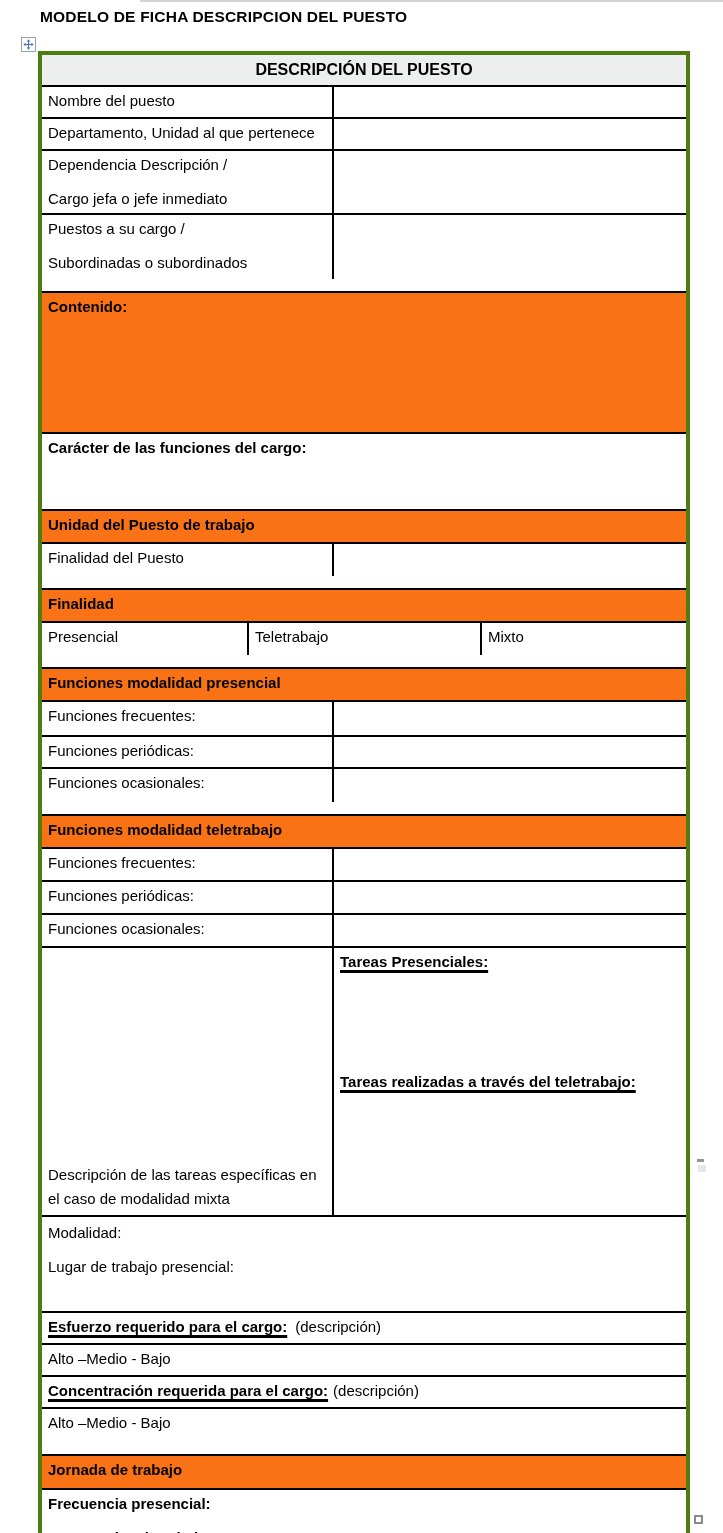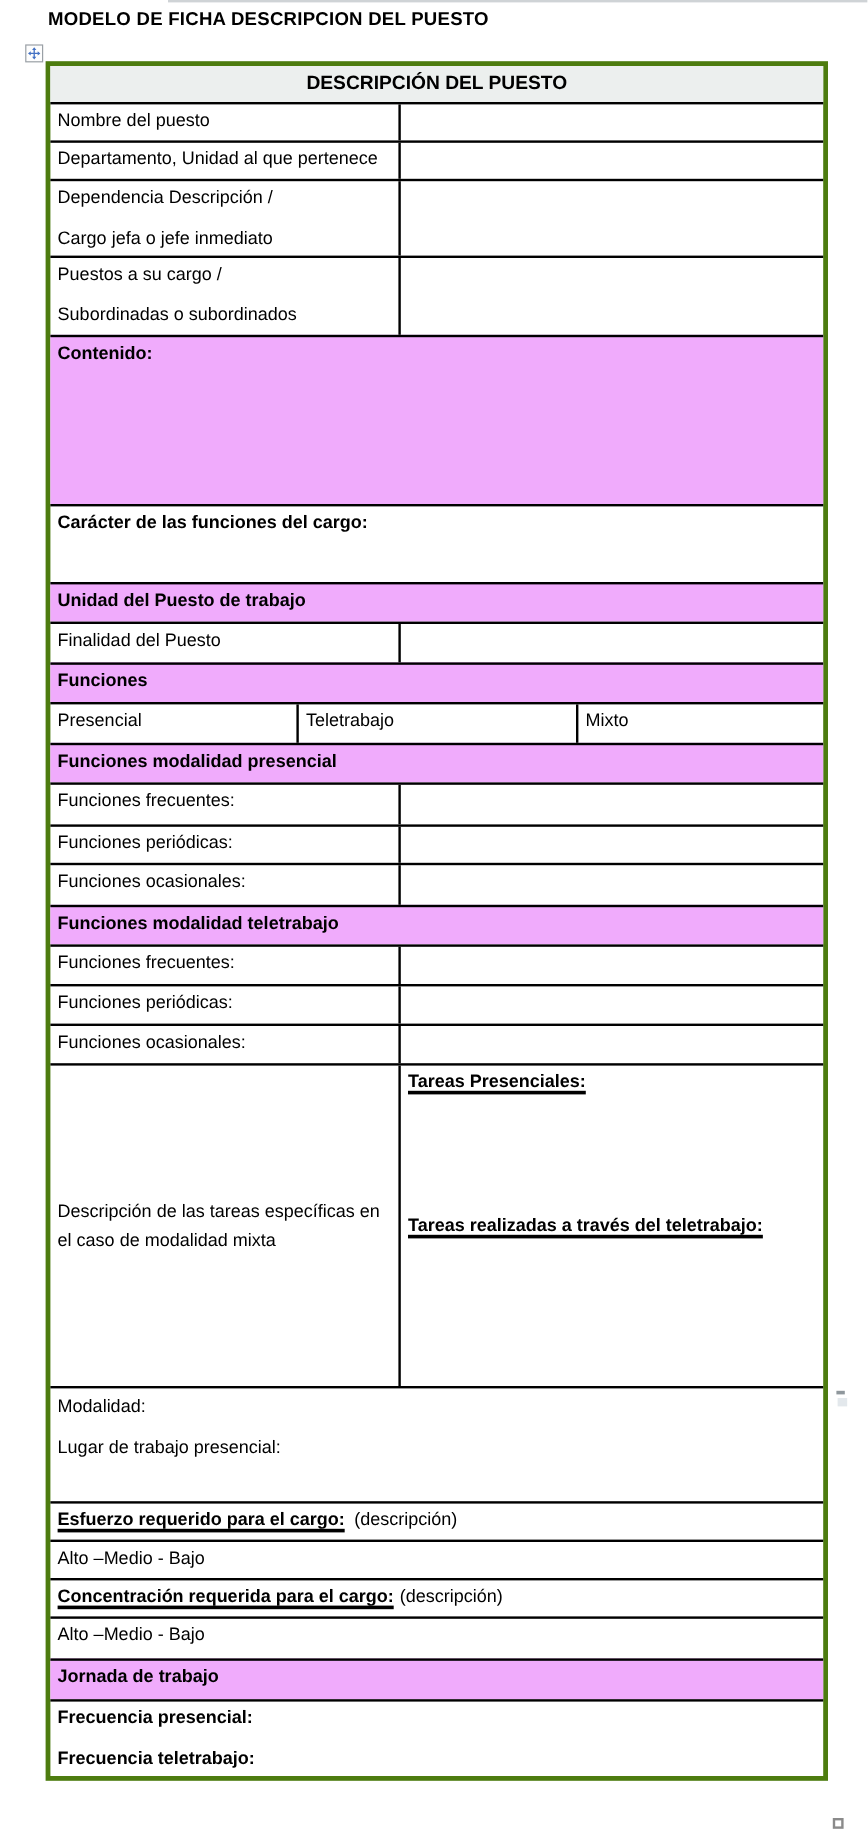--- a/index.html
+++ b/index.html
@@ -23,28 +23,28 @@
     font-size:15px;line-height:20px;
   }
   .row{display:flex;border-top:2px solid #000;box-sizing:border-box;align-items:stretch;}
   .row.first{border-top:none;}
   .cell{padding:4px 6px;box-sizing:border-box;}
   .c-label{width:290px;flex:none;}
   .c-value{flex:1;border-left:2px solid #000;}
   .c-third-1{width:205px;flex:none;}
   .c-third-2{width:233px;flex:none;border-left:2px solid #000;}
   .c-third-3{flex:1;border-left:2px solid #000;}
-  .sect{background:#f0abfc;font-weight:bold;}
+  .sect{background:#f97316;font-weight:bold;margin-top:12px;}
   .sect .cell{width:100%;}
   .hdr-row{background:#ecefee;justify-content:center;align-items:center;font-weight:bold;font-size:16px;}
   .cell p{margin:0;}
   .cell p + p{margin-top:14px;}
   .bu{font-weight:bold;text-decoration:underline;text-decoration-thickness:2.5px;text-underline-offset:3px;}
   .hint{margin-left:8px;font-weight:normal;text-decoration:none;}
-  .mixta-left{width:290px;flex:none;display:flex;align-items:center;line-height:24px;}
+  .mixta-left{width:290px;flex:none;display:flex;align-items:flex-end;line-height:24px;}
   .mixta-right{flex:1;border-left:2px solid #000;}
   .mixta-right .second{margin-top:100px;}
   .para-mark-dash{position:absolute;left:697px;top:1159px;width:7px;height:3px;background:#8f979c;}
   .para-mark-box{position:absolute;left:698px;top:1165px;width:8px;height:7px;background:#e3e8ec;}
   .resize-handle{
     position:absolute;left:694px;top:1515px;width:9px;height:9px;
     border:2px solid #8a8a8a;background:#fff;box-sizing:border-box;cursor:nwse-resize;
   }
 </style>
 </head>
@@ -107,21 +107,21 @@
 
     <div class="row sect" style="height:33px">
       <div class="cell">Unidad del Puesto de trabajo</div>
     </div>
     <div class="row" style="height:34px">
       <div class="cell c-label">Finalidad del Puesto</div>
       <div class="cell c-value"></div>
     </div>
 
     <div class="row sect" style="height:33px">
-      <div class="cell">Funciones</div>
+      <div class="cell">Finalidad</div>
     </div>
     <div class="row" style="height:34px">
       <div class="cell c-third-1">Presencial</div>
       <div class="cell c-third-2">Teletrabajo</div>
       <div class="cell c-third-3">Mixto</div>
     </div>
 
     <div class="row sect" style="height:33px">
       <div class="cell">Funciones modalidad presencial</div>
     </div>

